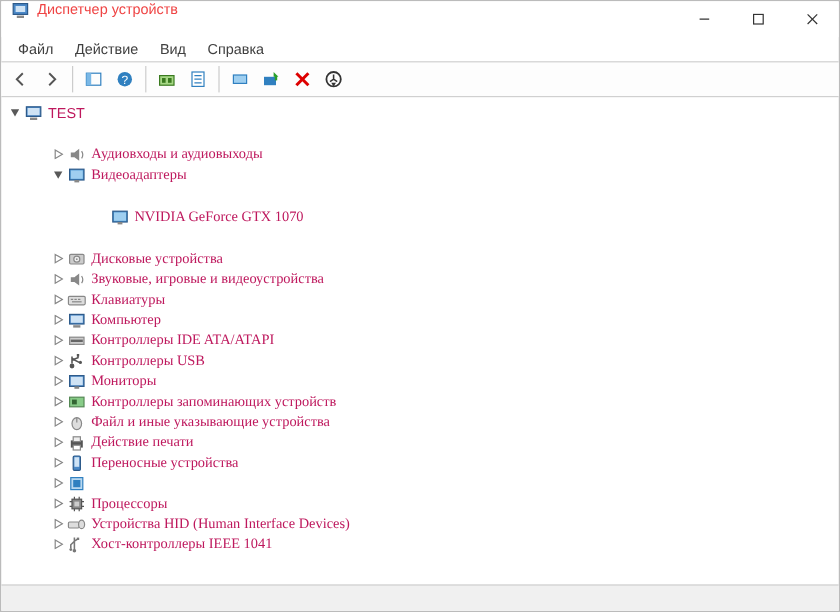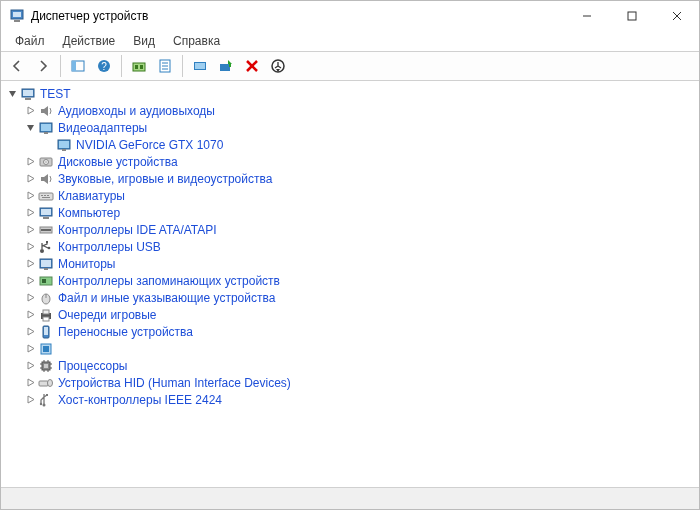--- a/index.html
+++ b/index.html
@@ -12,24 +12,23 @@
     height: 510px;
     overflow: hidden;
     border: 1px solid #bbb;
     display: flex;
     flex-direction: column;
   }
   
   .titlebar {
     height: 30px;
     display: flex;
-    align-items: center;
     padding: 0 0 0 8px;
     background: #fff;
-    color: #000000;
+    color: #ef4444;
     font-size: 12px;
   }
   .titlebar .ticon { margin-right: 6px; display:flex; }
   .titlebar .title-text { flex: 0 0 auto; }
   .titlebar .spacer { flex: 1; }
   .winbtn {
     width: 45px; height: 30px;
     display: flex; align-items: center; justify-content: center;
     color: #555;
   }
@@ -61,41 +60,41 @@
     border: 1px solid transparent;
   }
   .tsep { width:1px; height:22px; background:#ccc; margin:0 3px;}
   
   .tree-wrap {
     flex: 1;
     overflow: auto;
     padding: 4px 0 4px 4px;
   }
   .tree { list-style:none; margin:0; padding:0; }
-  .tree ul { list-style:none; margin:0; padding:0 0 0 18px; }
+  .tree ul { list-style:none; margin:18px; padding:0 0 0 18px;font-family:Liberation Serif, serif; }
   .node {
     display:flex; align-items:center;
     height: 17px;
     white-space: nowrap;
     padding-right:8px;
   }
   .twisty {
     width:14px; height:14px;
     display:flex;align-items:center;justify-content:center;
     margin-right:1px;
     flex-shrink:0;
   }
   .twisty svg { display:block; }
   .devicon {
     width:16px; height:16px;
     display:flex;align-items:center;justify-content:center;
     margin-right:4px;
     flex-shrink:0;
   }
-  .node-label { color:#1d4ed8; }
+  .node-label { color:#be185d; }
   
   .statusbar {
     height: 22px;
     border-top: 1px solid #d0d0d0;
     background: #f0f0f0;
   }
 </style>
 </head>
 <body>
 
@@ -441,21 +440,21 @@
                   <path d="M2 1 L8 4.5 L2 8 Z" fill="none" stroke="#888"></path>
                 </svg>
               </span>
         <span class="devicon">
                 <svg width="16" height="16">
                   <rect x="3" y="6" width="10" height="6" fill="#555"></rect>
                   <rect x="5" y="3" width="6" height="4" fill="#eee" stroke="#888"></rect>
                   <rect x="5" y="10" width="6" height="4" fill="#fff" stroke="#888"></rect>
                 </svg>
               </span>
-        <span class="node-label">Очереди игровые</span>
+        <span class="node-label">Действие печати</span>
       </div>
           </li>
 
       <li>
             <div class="node">
         <span class="twisty">
                 <svg width="9" height="9">
                   <path d="M2 1 L8 4.5 L2 8 Z" fill="none" stroke="#888"></path>
                 </svg>
               </span>
@@ -537,21 +536,21 @@
                 </svg>
               </span>
         <span class="devicon">
                 <svg width="16" height="16">
                   <path d="M6 2 L6 8 M6 5 L3 8 L3 11 M6 5 L9 3 M6 8 L6 13" stroke="#777" stroke-width="1.3" fill="none"></path>
                   <circle cx="6" cy="13" r="1.5" fill="#777"></circle>
                   <circle cx="3" cy="12" r="1.2" fill="#777"></circle>
                   <rect x="8" y="2" width="2" height="2" fill="#777"></rect>
                 </svg>
               </span>
-        <span class="node-label">Хост-контроллеры IEEE 2424</span>
+        <span class="node-label">Хост-контроллеры IEEE 1041</span>
       </div>
           </li>
 
     </ul>
   </li>
 </ul>
 </div>
 
 <div class="statusbar"></div>
 

